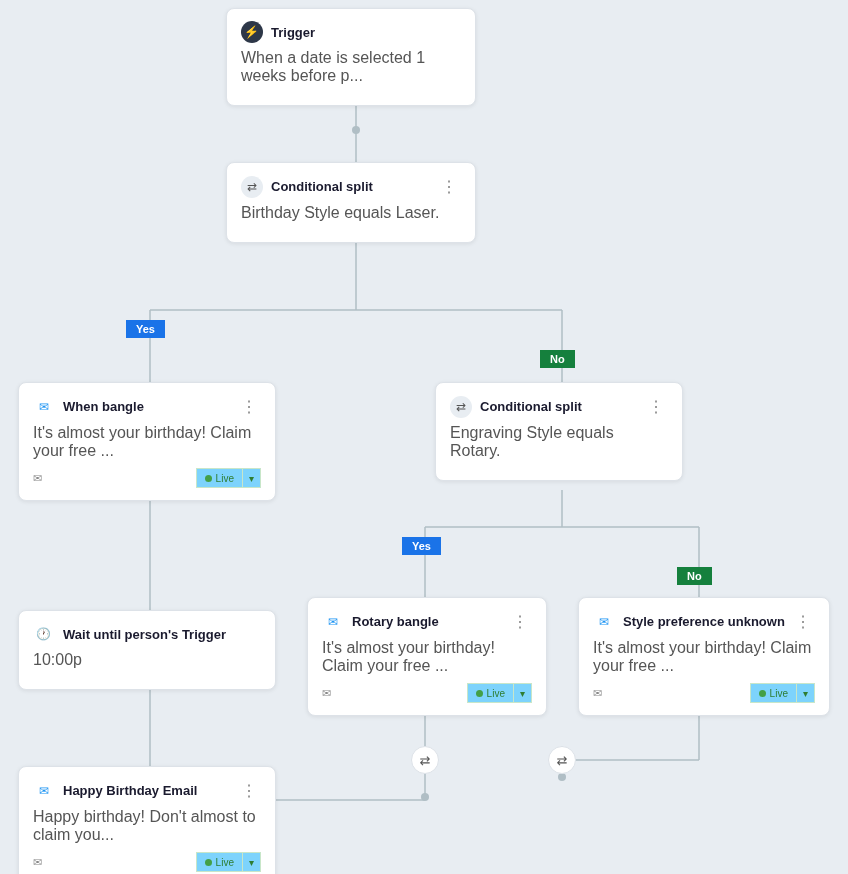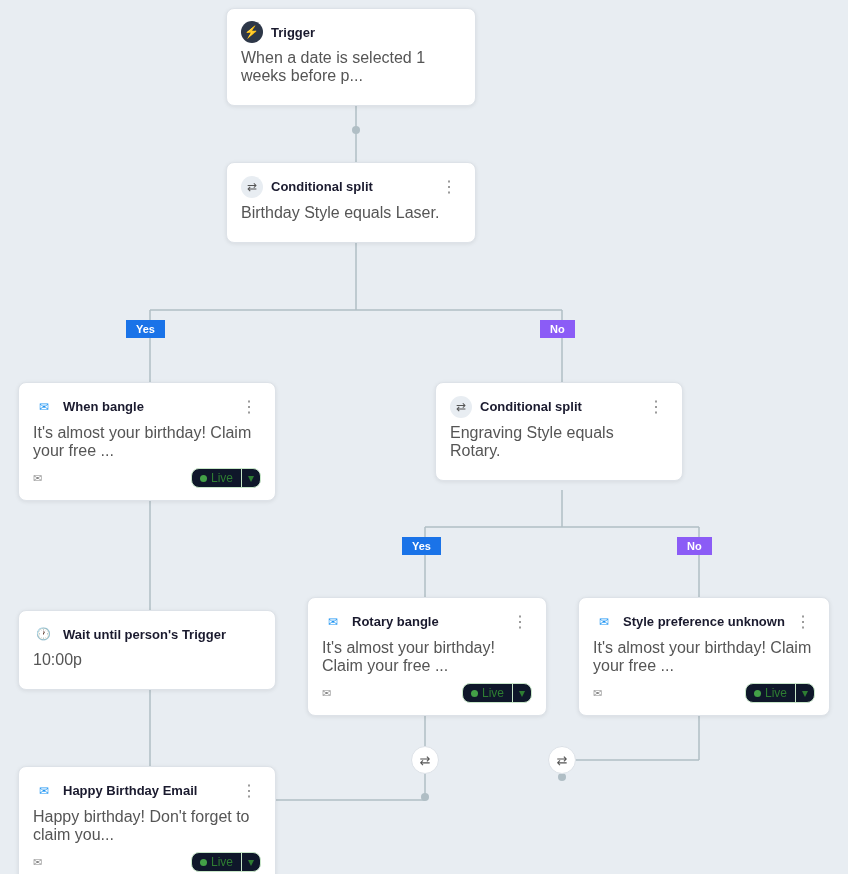--- a/index.html
+++ b/index.html
@@ -86,24 +86,24 @@
     .status-dot {
       width: 7px;
       height: 7px;
       border-radius: 50%;
       background: #43a047;
     }
     .status-combined {
       display: flex;
       align-items: center;
       border: 1px solid #c8e6c9;
-      border-radius: 8px;
+      border-radius: 0;
       overflow: hidden;
-      background: #0f172a;
-      font-size: 12px;
+      background: #7dd3fc;
+      font-size: 10px;
     }
     .status-combined .status-left {
       display: flex;
       align-items: center;
       gap: 4px;
       padding: 2px 8px;
       color: #2e7d32;
       font-weight: 500;
     }
     .status-combined .status-divider {
@@ -124,21 +124,21 @@
     .branch-label {
       position: absolute;
       border-radius: 0;
       padding: 3px 10px;
       font-size: 11px;
       font-weight: 600;
       color: #fff;
       z-index: 10;
     }
     .label-yes { background: #1a73e8; }
-    .label-no  { background: #8b5cf6; }
+    .label-no  { background: #15803d; margin-top: 30px; }
     
     .lines-svg {
       position: absolute;
       top: 0;
       left: 0;
       width: 848px;
       height: 874px;
       pointer-events: none;
     }
     .connector-dot {
@@ -339,21 +339,21 @@
   <div class="connector-dot" style="left:558px; top:773px;"></div>
 
   <div class="card" style="left:18px; top:766px; width:258px;">
     <div class="card-header">
       <div class="card-title-row">
         <div class="card-icon icon-email">✉</div>
         <span class="card-title">Happy Birthday Email</span>
       </div>
       <span class="three-dots">⋮</span>
     </div>
-    <div class="card-subtitle">Happy birthday! Don't forget to claim you...</div>
+    <div class="card-subtitle">Happy birthday! Don't almost to claim you...</div>
     <div class="status-row">
       <span class="small-email-icon">✉</span>
       <div class="status-combined">
         <div class="status-left">
           <div class="status-dot"></div>
           <span>Live</span>
         </div>
         <div class="status-divider"></div>
         <div class="status-right">▾</div>
       </div>

